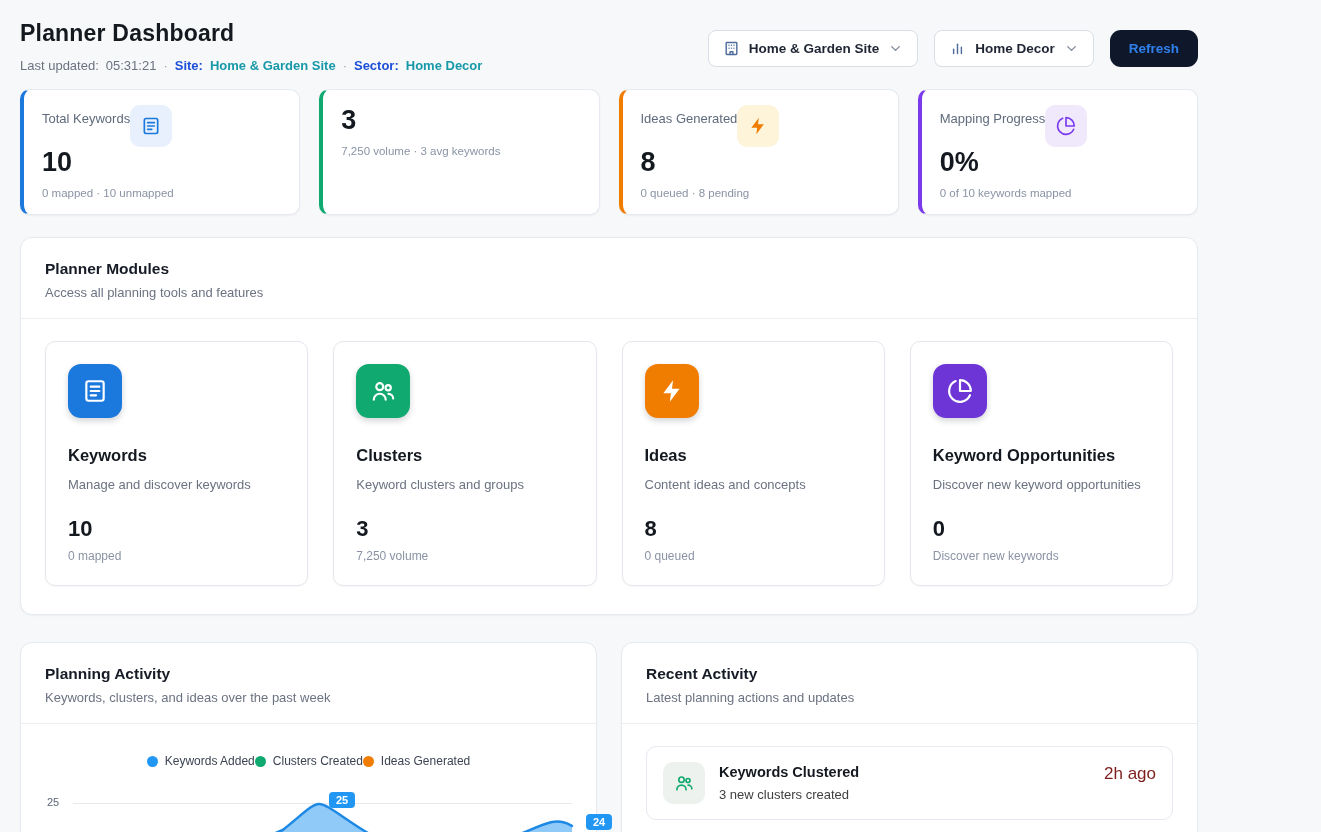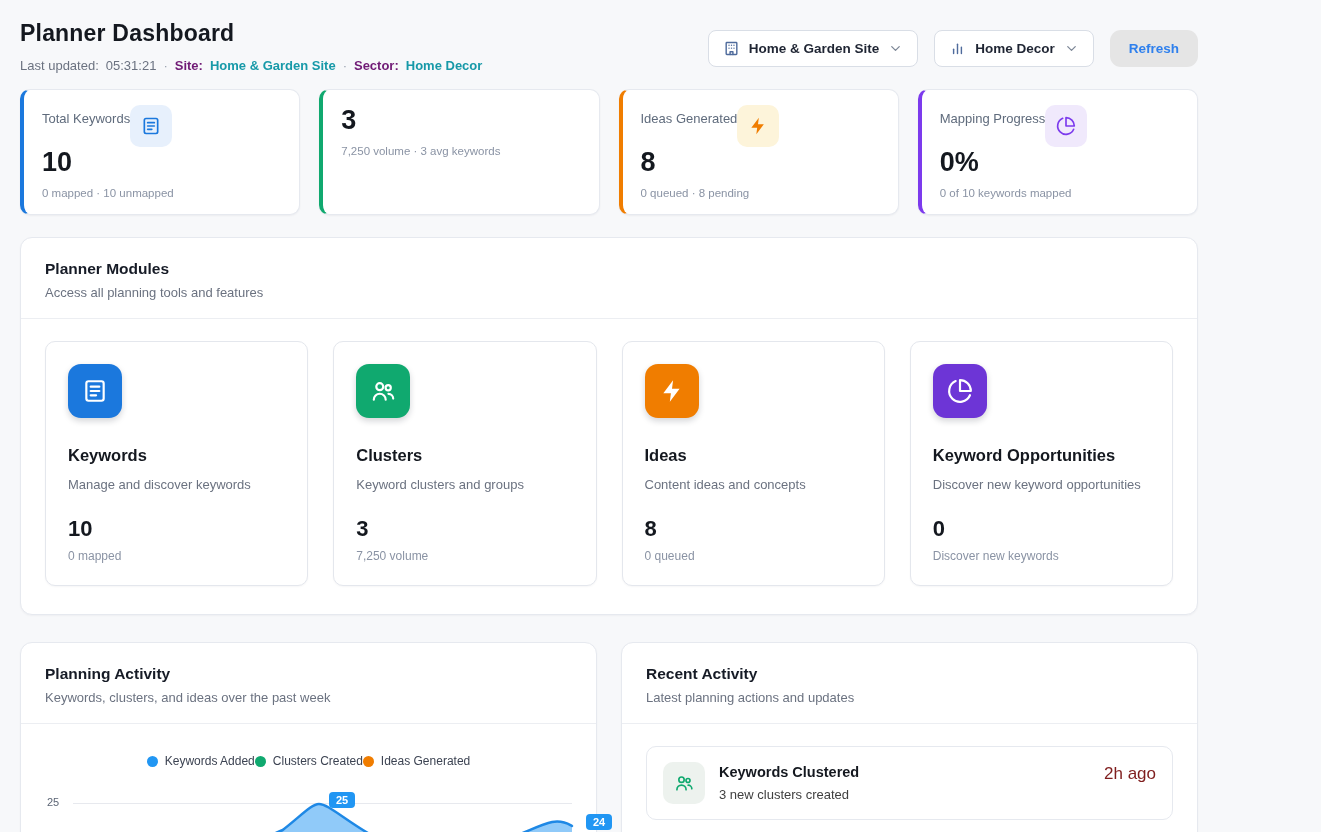--- a/index.html
+++ b/index.html
@@ -5,30 +5,30 @@
   * { margin:0; padding:0; box-sizing:border-box; }
   html,body { width:1321px; height:832px; overflow:hidden; background:#f7f8fa;
     font-family:"Liberation Sans", sans-serif; color:#1b2130; }
 
   .page { width:1218px; height:832px; overflow:hidden; }
 
   
   .topbar { display:flex; justify-content:space-between; align-items:flex-start; padding:20px 20px 0 20px; }
   .page-title { font-size:23px; font-weight:700; color:#14181f; letter-spacing:.2px; }
   .meta { display:flex; align-items:center; gap:7px; margin-top:11px; font-size:13px; color:#6b7280; }
-  .meta .lbl { color:#701a75; font-weight:700; }
+  .meta .lbl { color:#1d4ed8; font-weight:700; }
   .meta .lnk { color:#1799a8; font-weight:700; text-decoration:none; cursor:pointer; }
   .meta .dot { color:#9aa2af; }
   .topbar-right { display:flex; gap:16px; margin-top:10px; }
   .select-btn { display:flex; align-items:center; gap:9px; background:#fff; border:1px solid #d9dee6;
     border-radius:8px; padding:9px 14px; font-size:13.5px; font-weight:700; color:#1f2533; cursor:pointer;
     font-family:inherit; }
   .select-btn svg.lead { width:17px; height:17px; stroke:#4f6b9c; }
   .select-btn svg.chev { width:15px; height:15px; stroke:#7c8696; }
-  .refresh-btn { background:#e5e5e5; border:none; border-radius:11px; padding:8px 19px; font-size:13.5px;
+  .refresh-btn { background:#0f172a; border:none; border-radius:11px; padding:8px 19px; font-size:13.5px;
     font-weight:700; color:#2f80ed; cursor:pointer; font-family:inherit; }
 
   svg { fill:none; stroke:currentColor; stroke-width:2; stroke-linecap:round; stroke-linejoin:round; }
   svg .fill { fill:currentColor; stroke:none; }
 
   
   .stats-row { display:grid; grid-template-columns:repeat(4,1fr); gap:19px; margin:16px 20px 0; }
   .stat-card { background:#fff; border:1px solid #e6e9ef; border-radius:10px; padding:15px 18px 14px;
     box-shadow:0 1px 2px rgba(16,24,40,.05); min-height:126px; display:flex; flex-direction:column; }
   .stat-card.c-blue   { border-left:4px solid #1b78dd; }

